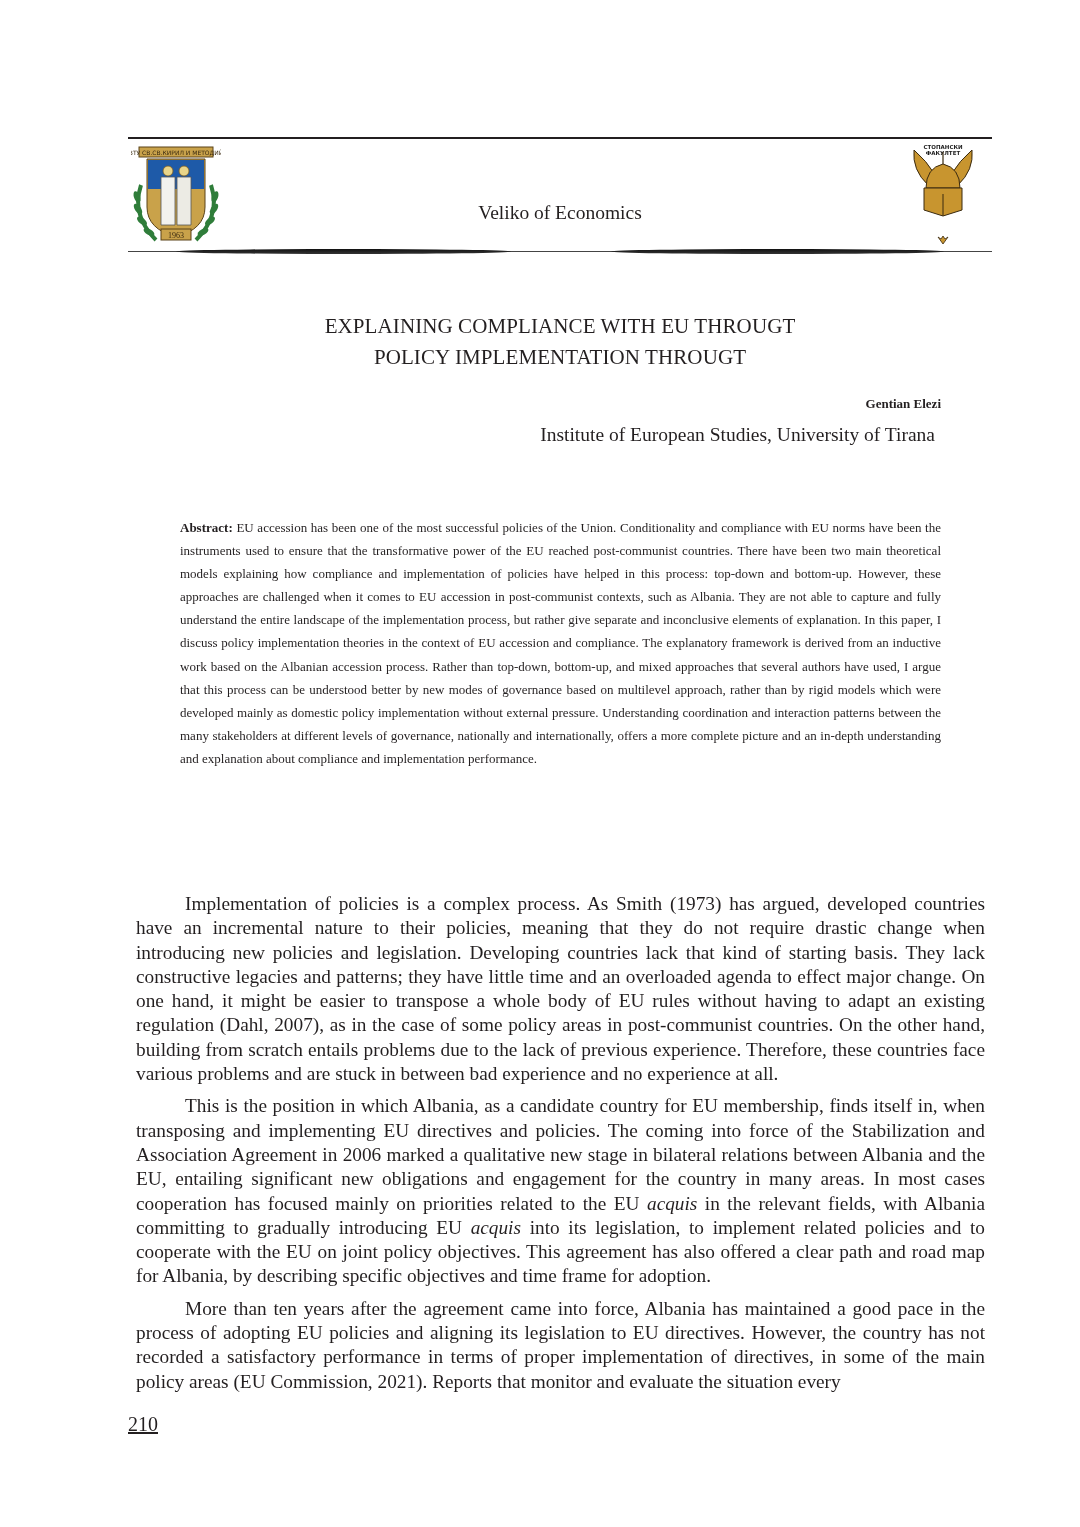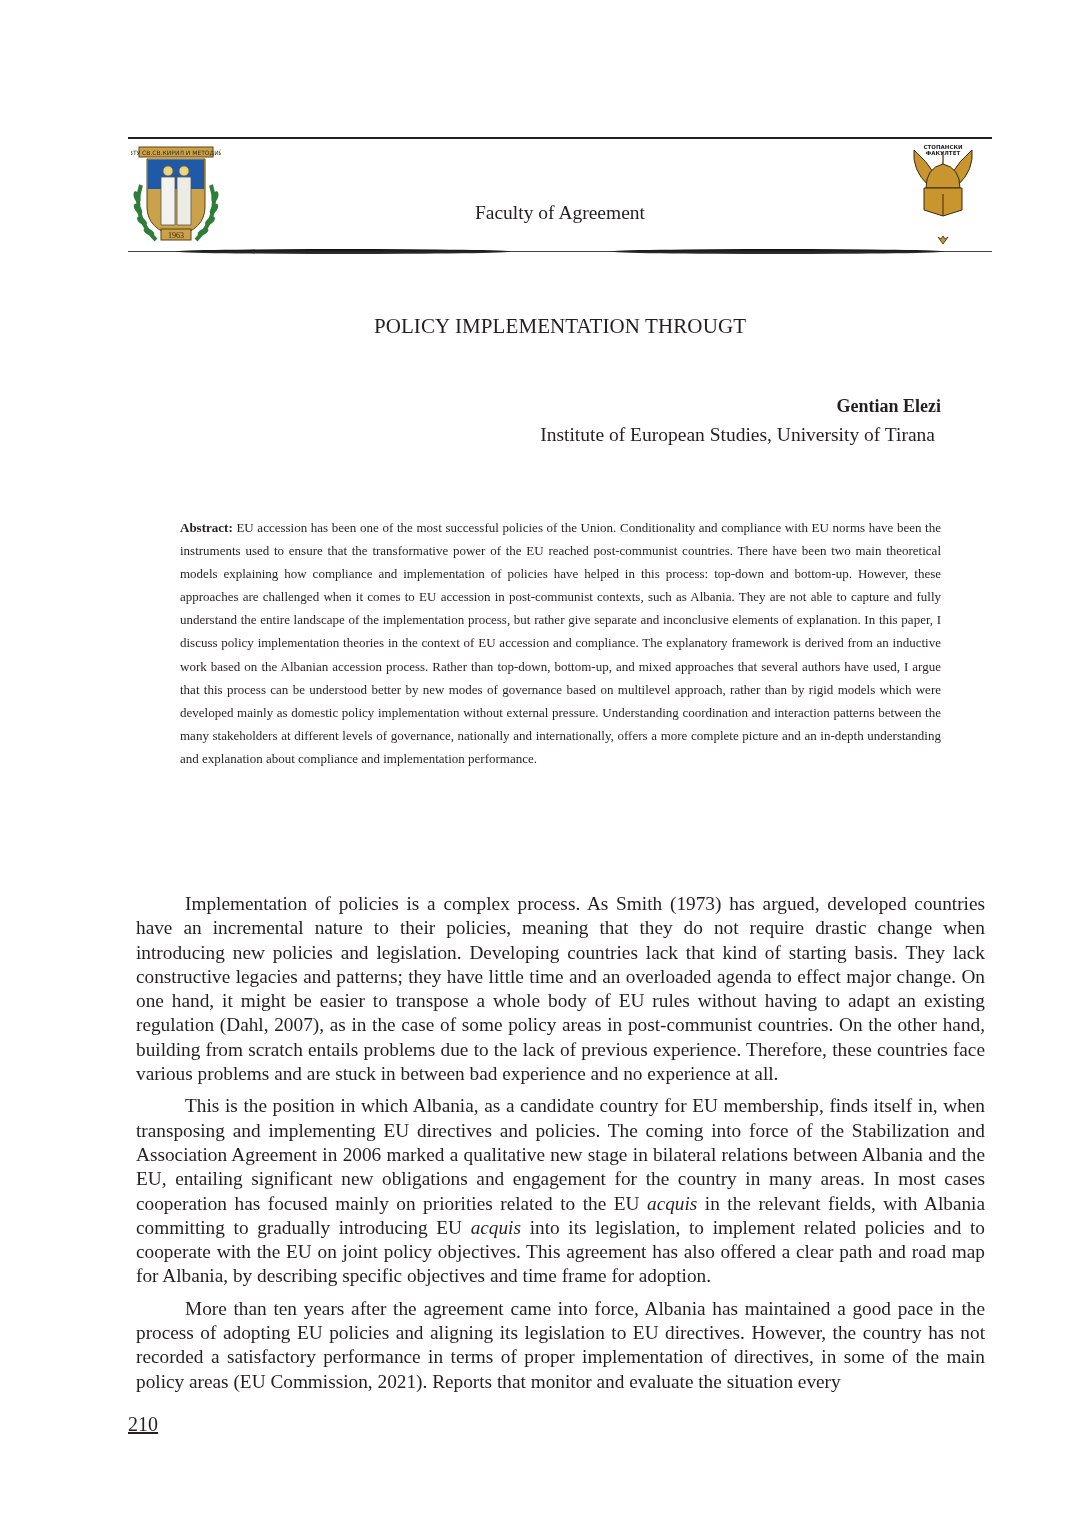--- a/index.html
+++ b/index.html
@@ -18,21 +18,21 @@
   .logo-right { position: absolute; left: 780px; top: 3px; width: 70px; height: 110px; }
 
   .uni-name { position: absolute; left: 0; width: 864px; top: 30px; text-align: center;
               font-weight: bold; font-size: 20.5px; }
   .faculty { position: absolute; left: 0; width: 864px; top: 65px; text-align: center;
              font-size: 19.5px; }
 
   .title { position: absolute; left: 128px; width: 864px; top: 311px; text-align: center;
            font-size: 21px; line-height: 31px; letter-spacing: 0.1px; }
   .author { position: absolute; right: 139px; top: 396px; text-align: right;
-            font-weight: bold; font-size: 18px; }
+            font-weight: bold; font-size: 13px; }
   .affil { position: absolute; right: 145px; top: 424px; text-align: right; font-size: 19.5px; }
 
   .abstract { position: absolute; left: 180px; width: 761px; top: 516px;
               font-size: 13px; line-height: 23.1px; text-align: justify; hyphens: manual; }
   .abstract b { font-weight: bold; }
 
   .body { position: absolute; left: 128px; width: 865px; top: 884px;
           font-size: 19.3px; line-height: 24.3px; text-align: justify; }
   .body p { margin: 8px; text-indent: 49px; }
 
@@ -67,21 +67,21 @@
 
     <circle cx="37" cy="26" r="5" fill="#e9d58a" stroke="#7a5a20" stroke-width="0.8"></circle>
     <circle cx="53" cy="26" r="5" fill="#e9d58a" stroke="#7a5a20" stroke-width="0.8"></circle>
     <path d="M30 32 H44 V80 H30 Z" fill="#f2f2ee" stroke="#555" stroke-width="0.8"></path>
     <path d="M46 32 H60 V80 H46 Z" fill="#ecebe4" stroke="#555" stroke-width="0.8"></path>
 
     <rect x="30" y="84" width="30" height="11" fill="#c9a24a" stroke="#5a4318" stroke-width="1"></rect>
     <text x="45" y="93" font-size="8" text-anchor="middle" fill="#3a2a10" font-family="Liberation Serif, serif">1963</text>
   </svg>
 
-  <div class="faculty">Faculty of Agreement</div>
+  <div class="faculty">Veliko of Economics</div>
 
   <svg class="logo-right" viewBox="0 0 70 110">
     <text x="35" y="9" font-size="5.5" text-anchor="middle" font-weight="bold" fill="#222" font-family="DejaVu Sans, sans-serif">СТОПАНСКИ</text>
     <text x="35" y="15" font-size="5.5" text-anchor="middle" font-weight="bold" fill="#222" font-family="DejaVu Sans, sans-serif">ФАКУЛТЕТ</text>
 
     <path d="M20 45 Q4 30 6 10 Q18 20 28 36 Z" fill="#c8952f" stroke="#3a2a10" stroke-width="1"></path>
     <path d="M50 45 Q66 30 64 10 Q52 20 42 36 Z" fill="#c8952f" stroke="#3a2a10" stroke-width="1"></path>
 
     <path d="M18 48 Q18 28 35 24 Q52 28 52 48 Z" fill="#c8952f" stroke="#3a2a10" stroke-width="1"></path>
     <line x1="35" y1="12" x2="35" y2="24" stroke="#3a2a10" stroke-width="1.2"></line>
@@ -91,20 +91,21 @@
 
     <path d="M30 97 L35 104 L40 97 L37 99 L35 96 L33 99 Z" fill="#c8952f" stroke="#3a2a10" stroke-width="0.8"></path>
   </svg>
 
   <div class="rule-bottom"></div>
   <div class="rule-swell a"></div>
   <div class="rule-swell b"></div>
 </div>
 
 <div class="title">
+  <div>EXPLAINING COMPLIANCE WITH EU THROUGT</div>
   <div>POLICY IMPLEMENTATION THROUGT</div>
 </div>
 
 <div class="author">Gentian Elezi</div>
 <div class="affil">Institute of European Studies, University of Tirana</div>
 
 <div class="abstract"><b>Abstract:</b><span> EU accession has been one of the most successful policies of the Union. Conditionality and compliance with EU norms have been the instruments used to ensure that the transformative power of the EU reached post-communist countries. There have been two main theoretical mod­els explaining how compliance and implementation of policies have helped in this process: top-down and bottom-up. However, these approaches are challenged when it comes to EU accession in post-communist contexts, such as Albania. They are not able to capture and fully understand the entire landscape of the implementation process, but rather give separate and inconclusive elements of explanation. In this paper, I discuss policy implementation theories in the context of EU acces­sion and compliance. The explanatory framework is derived from an inductive work based on the Albanian accession process. Rather than top-down, bottom-up, and mixed approaches that several authors have used, I argue that this process can be understood better by new modes of governance based on multilevel approach, rather than by rigid models which were developed mainly as domestic policy implementation without external pressure. Understanding coordination and interaction pat­terns between the many stakeholders at different levels of governance, nationally and internationally, offers a more complete picture and an in-depth understanding and explanation about compliance and implementation performance.</span></div>
 
 <div class="body">
   <p>Implementation of policies is a complex process. As Smith (1973) has argued, developed coun­tries have an incremental nature to their policies, meaning that they do not require drastic change when introducing new policies and legislation. Developing countries lack that kind of starting basis. They lack constructive legacies and patterns; they have little time and an overloaded agenda to effect major change. On one hand, it might be easier to transpose a whole body of EU rules without having to adapt an existing regulation (Dahl, 2007), as in the case of some policy areas in post-communist countries. On the other hand, building from scratch entails problems due to the lack of previous experience. Therefore, these countries face various problems and are stuck in between bad experience and no experience at all.</p>

